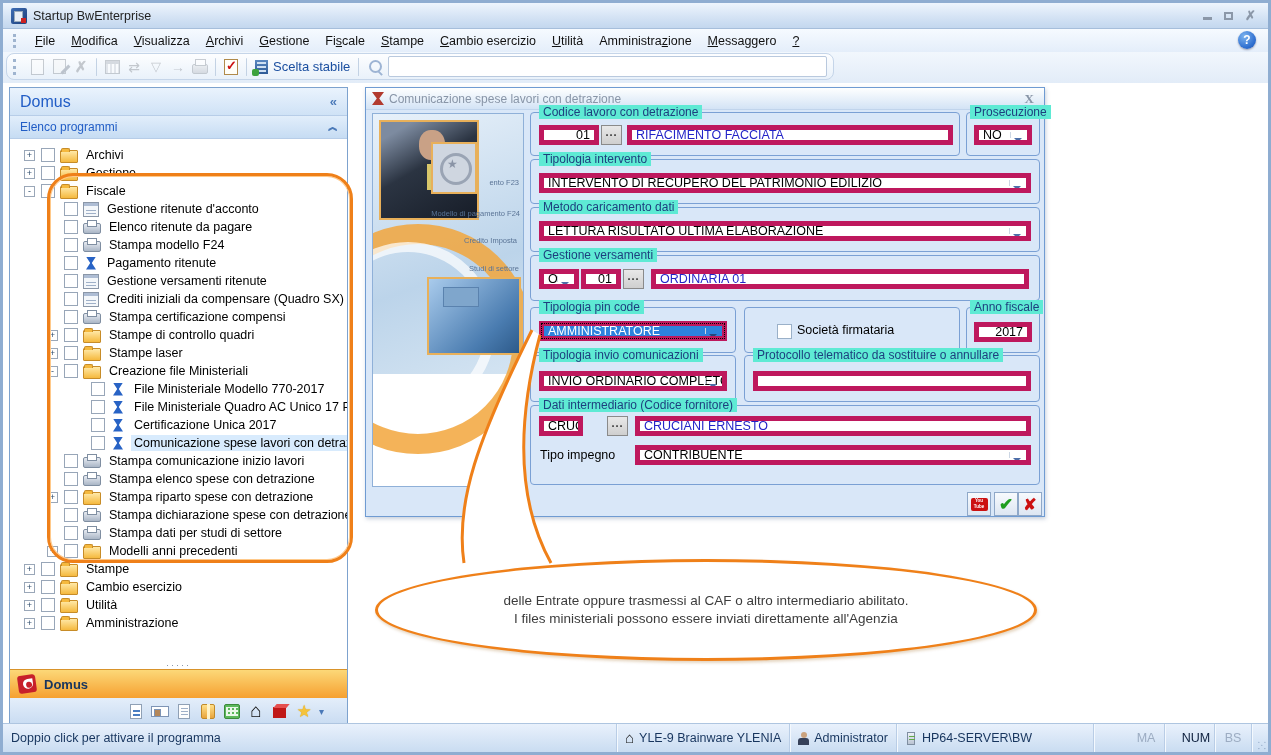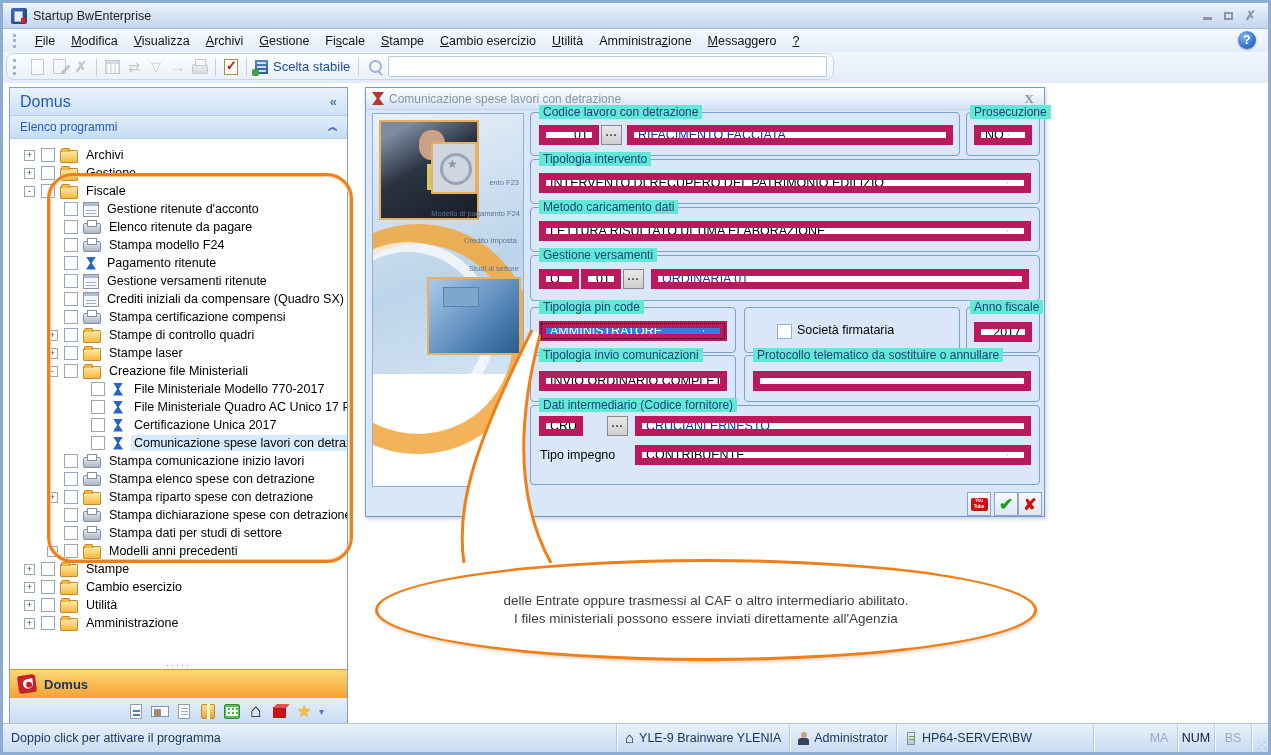--- a/index.html
+++ b/index.html
@@ -149,21 +149,21 @@
       background:linear-gradient(135deg,#a9cbec,#4a7cb0 70%,#2d5a8a);}
   #pic .floppy::before{content:"";position:absolute;left:14px;top:8px;width:34px;height:18px;background:#7fa6cc;border:1px solid #5a82ae;}
   #pic .cap{position:absolute;font-size:7.5px;color:#5a7496;white-space:nowrap;}
   #pic .cap:nth-of-type(1){right:4px;top:64px;}
   #pic .cap:nth-of-type(2){right:3px;top:95px;}
   #pic .cap:nth-of-type(3){right:6px;top:122px;}
   #pic .cap:nth-of-type(4){right:4px;top:150px;}
   
   .grp{position:absolute;border:1px solid #7aa0d4;border-radius:4px;box-sizing:border-box;}
   .grp .glabel{position:absolute;top:-8px;left:8px;background:#5eead4;padding:0 4px;color:#1d3f7e;font-size:12px;white-space:nowrap;}
-  .inputbox{background:#fff;border:7px solid #be185d;height:20px;box-sizing:border-box;font-size:12.5px;
+  .inputbox{background:#fff;border:5px solid #be185d;height:20px;box-sizing:border-box;font-size:12.5px;
      display:flex;align-items:center;padding:0 4px;overflow:hidden;white-space:nowrap;}
   .blue{color:#2424c8;}
   .ralign{justify-content:flex-end;}
   .combo{position:relative;padding-right:18px;}
   .combo::after{content:"";position:absolute;right:5px;top:8px;border:4px solid transparent;border-top-color:#4d6ea8;}
   .combo::before{content:"";position:absolute;right:16px;top:2px;bottom:2px;width:1px;background:#ccd6e4;}
   .combo.focus{background:#2c82dd;color:#fff;outline:1px dotted #000;outline-offset:-3px;}
   .combo.focus::after{border-top-color:#26477c;}
   .dots{width:21px;height:20px;background:linear-gradient(#e8e8e8,#cfcfcf);border:1px solid #8a8a8a;
      box-sizing:border-box;text-align:center;line-height:12px;font-weight:bold;color:#333;font-size:11px;letter-spacing:1px;}
@@ -191,21 +191,21 @@
   .ssec{display:flex;align-items:center;gap:5px;padding:0 8px;border-right:1px solid #b9cde6;box-shadow:1px 0 0 #f4f9fe;}
   #s-hint{width:614px;box-sizing:border-box;}
   .s-home{font-size:15px;line-height:14px;color:#111;}
   .s-user{width:11px;height:13px;position:relative;}
   .s-user::before{content:"";position:absolute;left:3px;top:0;width:6px;height:6px;background:#caa27e;border-radius:50%;}
   .s-user::after{content:"";position:absolute;left:0;top:6px;width:11px;height:7px;background:#36415a;border-radius:3px 3px 0 0;}
   .s-server{width:12px;height:13px;position:relative;}
   .s-server::before{content:"";position:absolute;inset:0 2px;background:linear-gradient(#eef2f8,#b9c3d2);border:1px solid #7f8ea1;}
   .s-server::after{content:"";position:absolute;left:4px;top:3px;width:6px;height:5px;background:repeating-linear-gradient(0deg,#62a84a 0 1px,transparent 1px 3px);}
   .kind{display:flex;align-items:center;justify-content:center;width:36px;border-right:1px solid #b9cde6;box-shadow:1px 0 0 #f4f9fe;color:#9cacc2;}
-  .kind.on{color:#0c1e3c;}
+  .kind.on{color:#0c1e3c;padding-left:13px;}
   #grip{width:16px;position:relative;}
   #grip::before{content:"\2059";position:absolute;right:2px;bottom:0px;color:#8fa6c4;font-size:10px;}
   .spacer{flex:1;}
 </style>
 </head>
 <body>
 
 <div id="frame">
 
   <div id="titlebar">

